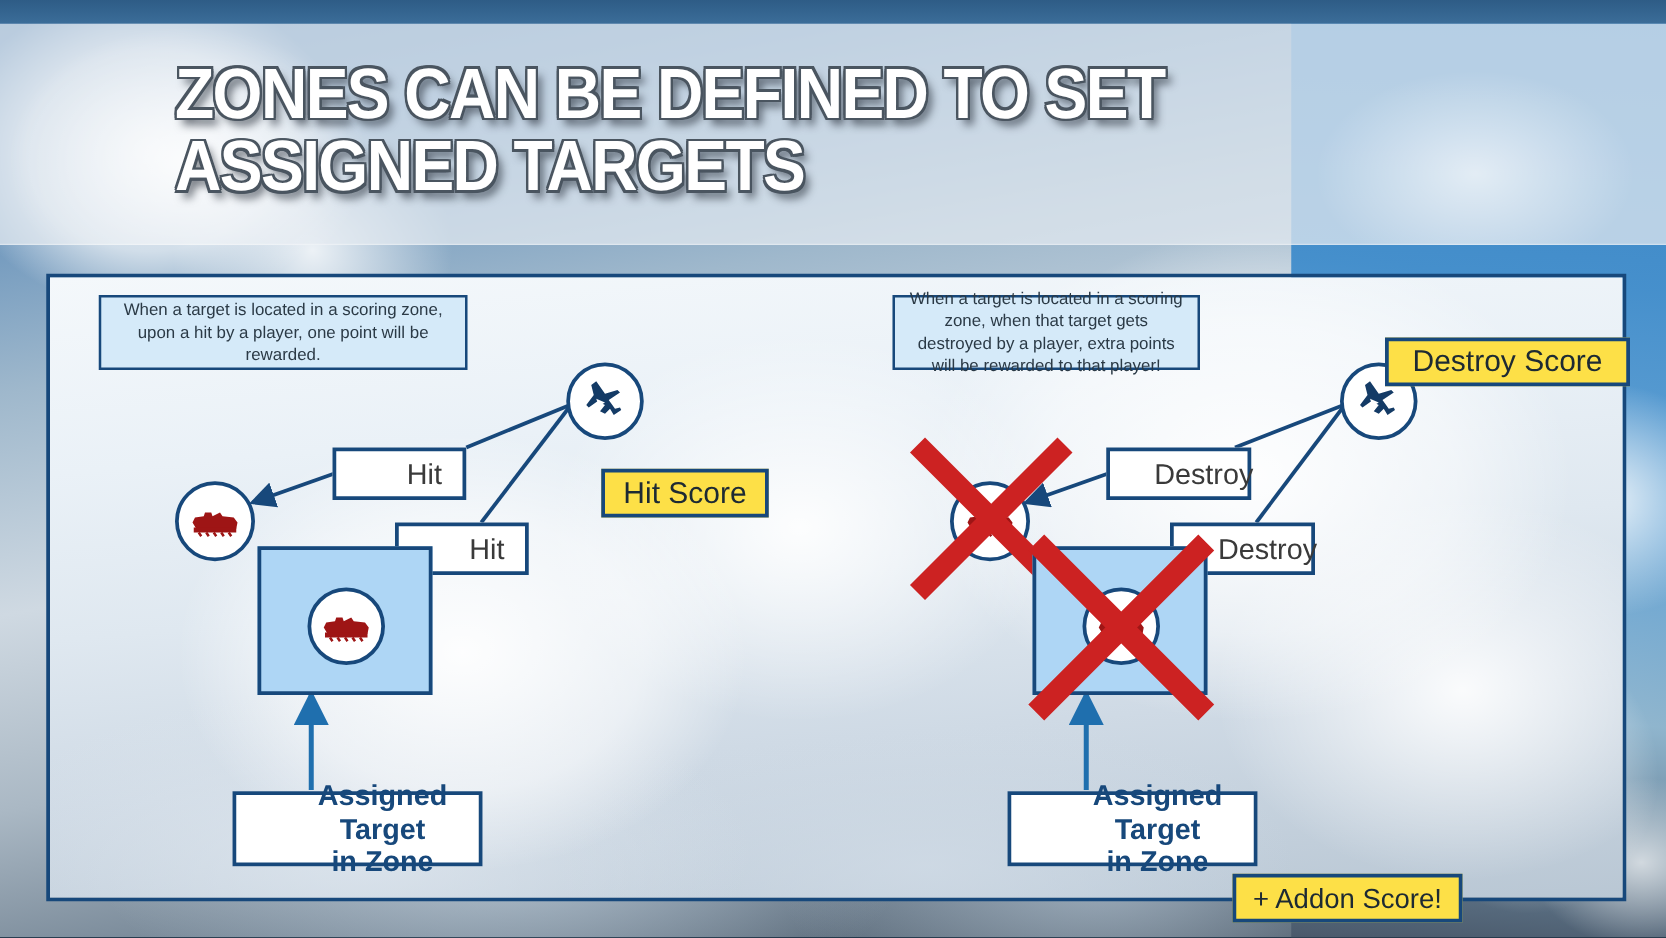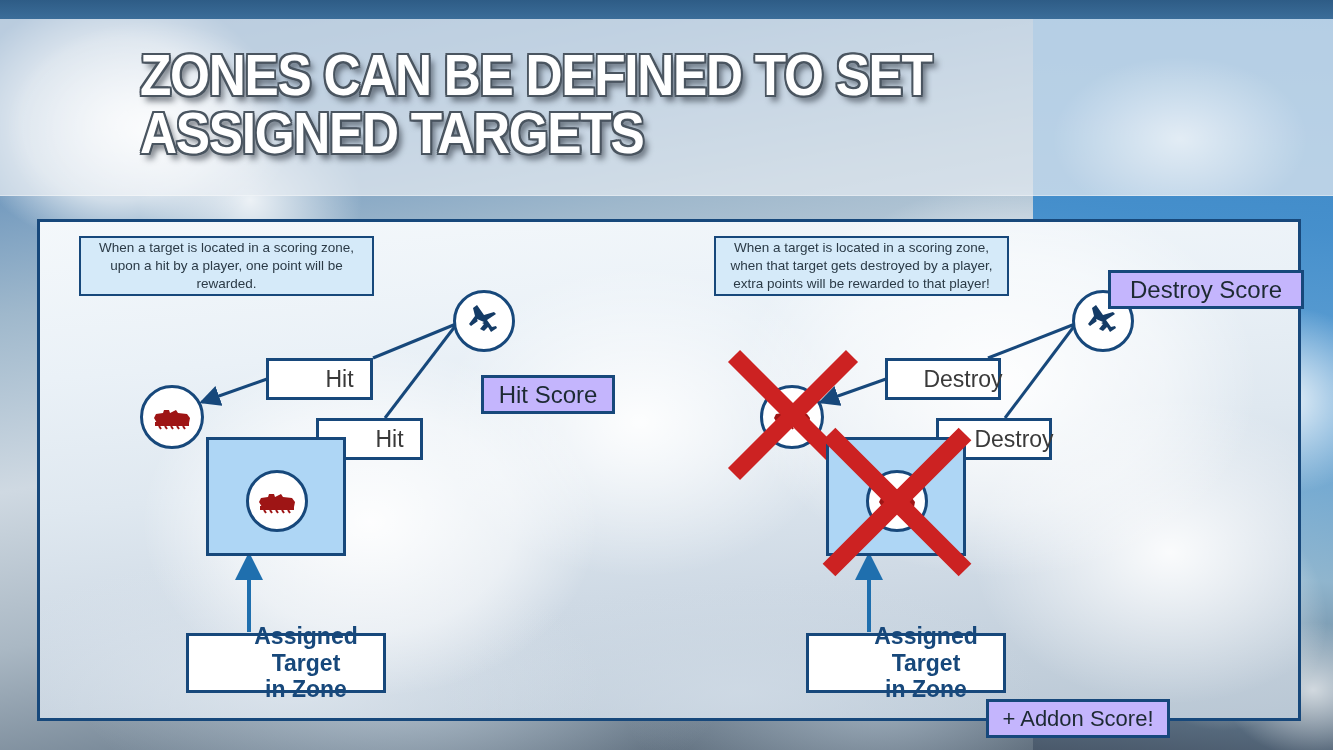--- a/index.html
+++ b/index.html
@@ -119,21 +119,21 @@
     border:3px solid #17487b;
     background:#ffffff;
     color:#17487b;
     font-weight:bold;
     font-size:23px;
     line-height:1.16;
     white-space:pre-line;
   }
   .score-badge{
     border:3px solid #17487b;
-    background:#c4b5fd;
+    background:#fde047;
     color:#1d2a33;
     font-size:24px;
     padding:0 10px;
   }
 
   
   .circle{
     position:absolute;
     box-sizing:border-box;
     border-radius:50%;
@@ -251,21 +251,21 @@
           <path d="M8 24 l2 3 M14 24 l2 3 M20 24 l2 3 M26 24 l2 3 M32 24 l2 3" stroke="#9e1515" stroke-width="2"></path>
         </svg>
       </span>
     </div>
 
     <div class="box bold-label-box" style="left:146px;top:411px;width:200px;height:60px;">
       <span>Assigned Target
 in Zone</span>
     </div>
 
-    <div class="box caption-box" style="left:674px;top:14px;width:295px;height:60px;">
+    <div class="box caption-box" style="left:674px;top:14px;width:246px;height:60px;">
       <span>When a target is located in a scoring zone, when that target gets destroyed by a player, extra points will be rewarded to that player!</span>
     </div>
 
     <div class="circle" style="left:1032px;top:68px;width:62px;height:62px;">
       <span>
         <svg width="40" height="40" viewBox="0 0 40 40">
           <path d="M9 7 L13 4 L20 14 L30 11 L32 13 L23 19 L28 26 L32 25 L33 27 L27 31 L24 26 L20 30 L16 28 L20 23 L14 20 L7 25 L5 23 L11 15 Z" fill="#143b66"></path>
           <path d="M13 18 L20 21 L15 24 Z" fill="#ffffff"></path>
         </svg>
       </span>

